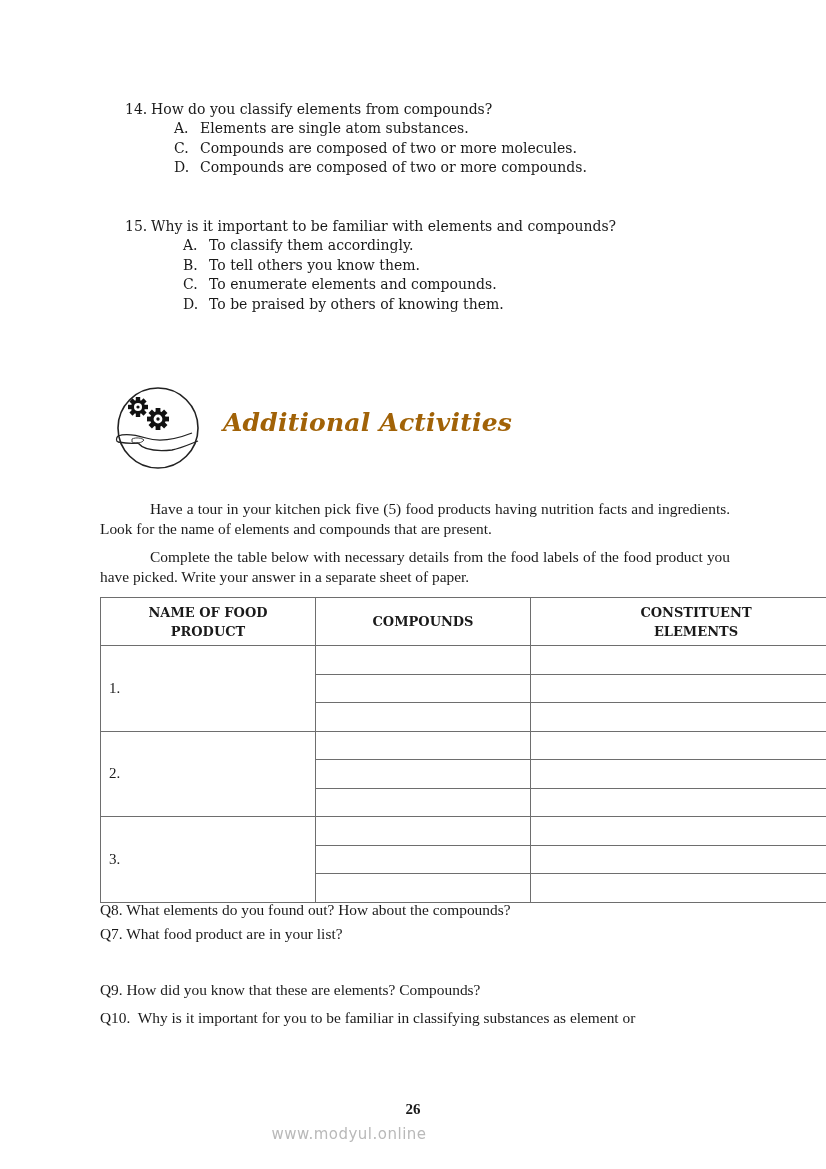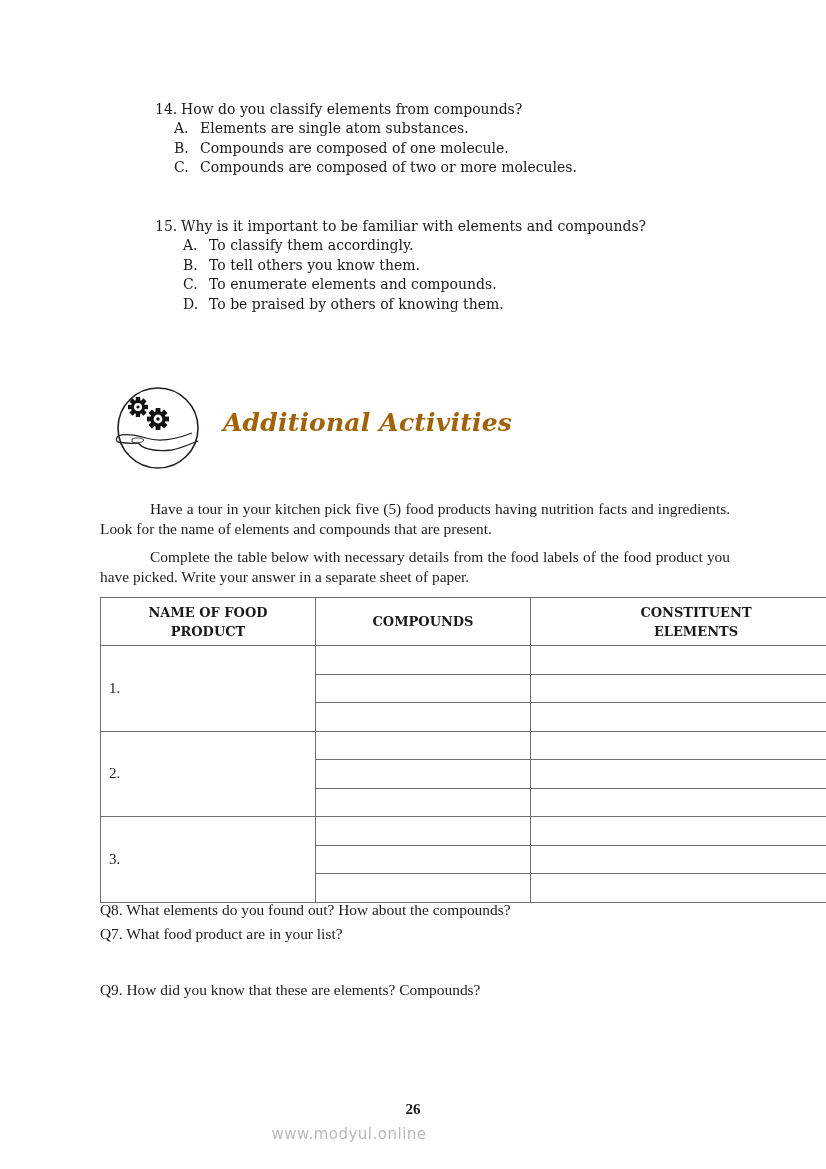--- a/index.html
+++ b/index.html
@@ -3,21 +3,21 @@
 <meta charset="utf-8">
 <style>
   html, body { margin: 0; padding: 0; background: #ffffff; }
   body {
     width: 826px; height: 1169px; position: relative; overflow: hidden;
     font-family: "DejaVu Serif", "Liberation Serif", serif;
     color: #1a1a1a;
   }
   .abs { position: absolute; }
   .q-stem { font-size: 14px; line-height: 20px; white-space: nowrap; }
-  .q-num { display: inline-block; width: 26px; margin-left: 30px; }
+  .q-num { display: inline-block; width: 26px; }
   .opt { font-size: 14px; line-height: 19.7px; white-space: nowrap; }
   .opt-letter { display: inline-block; width: 26px; }
 
   .section-icon { left: 112px; top: 386px; width: 92px; height: 84px; }
   .section-title {
     left: 223px; top: 408px; font-size: 25px; font-weight: bold; font-style: italic;
     font-family: "DejaVu Serif", serif; color: #a16207;
     letter-spacing: 0.2px;
   }
 
@@ -58,22 +58,22 @@
   .watermark { left: 0; width: 698px; top: 1125px; text-align: center; font-size: 15px; color: #b9b9b9; font-family: "DejaVu Sans", sans-serif; letter-spacing: 0.5px; }
 </style>
 </head>
 <body>
 
 <div class="abs q-stem" style="left:125px; top:99px;">
   <span class="q-num">14.</span><span>How do you classify elements from compounds?</span>
 </div>
 <div class="abs" style="left:174px; top:119px;">
   <div class="opt"><span class="opt-letter">A.</span><span>Elements are single atom substances.</span></div>
-  <div class="opt"><span class="opt-letter">B.</span><span>Compounds are composed of one molecule.</span></div>
   <div class="opt"><span class="opt-letter">C.</span><span>Compounds are composed of two or more molecules.</span></div>
+  <div class="opt"><span class="opt-letter">D.</span><span>Compounds are composed of two or more compounds.</span></div>
 </div>
 
 <div class="abs q-stem" style="left:125px; top:216px;">
   <span class="q-num">15.</span><span>Why is it important to be familiar with elements and compounds?</span>
 </div>
 <div class="abs" style="left:183px; top:236px;">
   <div class="opt"><span class="opt-letter">A.</span><span>To classify them accordingly.</span></div>
   <div class="opt"><span class="opt-letter">B.</span><span>To tell others you know them.</span></div>
   <div class="opt"><span class="opt-letter">C.</span><span>To enumerate elements and compounds.</span></div>
   <div class="opt"><span class="opt-letter">D.</span><span>To be praised by others of knowing them.</span></div>
@@ -180,16 +180,17 @@
       <td class="sub"></td>
       <td class="sub"></td>
     </tr>
   </tbody>
 </table>
 
 <div class="abs qq" style="top:924px;">Q7. What food product are in your list?</div>
 <div class="abs qq" style="top:900px;">Q8. What elements do you found out? How about the compounds?</div>
 <div class="abs qq" style="top:980px;">Q9. How did you know that these are elements? Compounds?</div>
 <div class="abs qq-wrap" style="top:1008px;">
+  <span style="white-space:pre;">Q10.  Why is it important for you to be familiar in classifying substances as element or</span>
 </div>
 
 <div class="abs page-number">26</div>
 <div class="abs watermark">www.modyul.online</div>
 
 </body></html>

